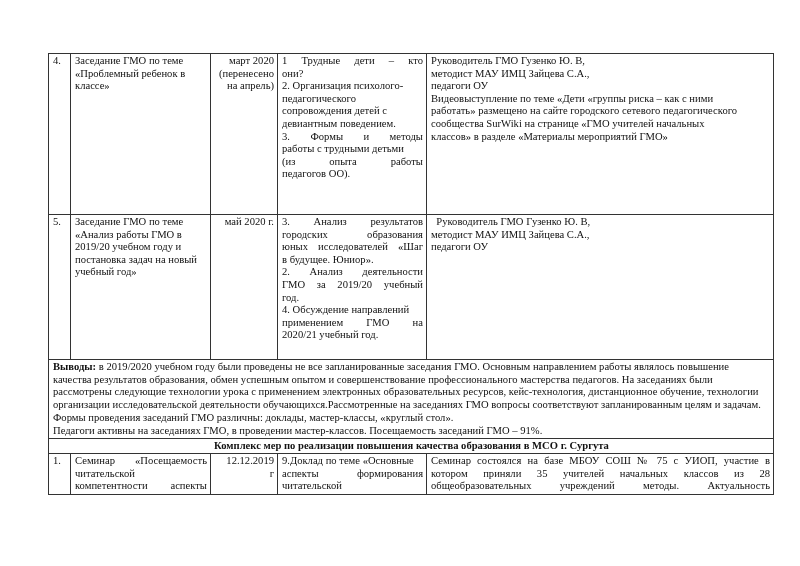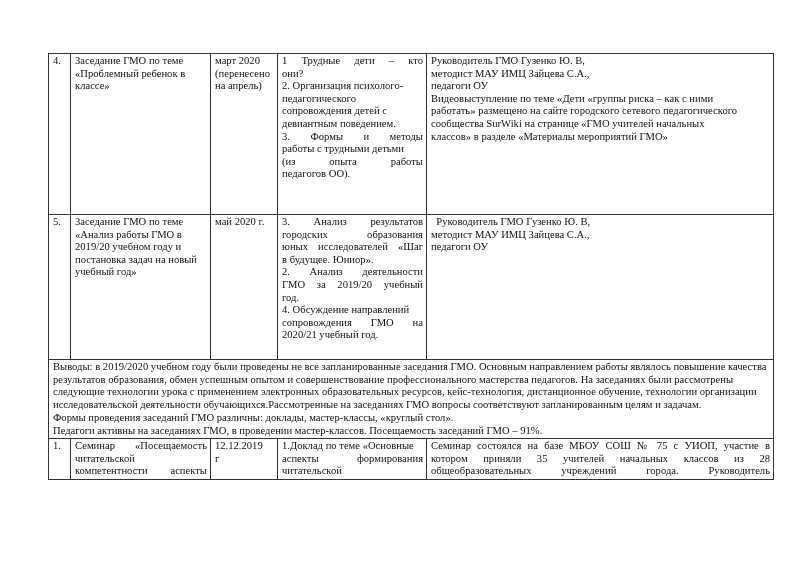--- a/index.html
+++ b/index.html
@@ -3,29 +3,29 @@
 <meta charset="utf-8">
 <style>
   html, body { margin: 0; padding: 0; background: #ffffff; }
   body { width: 800px; height: 566px; position: relative; overflow: hidden;
          font-family: "Liberation Serif", "DejaVu Serif", serif; color: #111; }
   .page { position: absolute; left: 0; top: 0; width: 800px; height: 566px; background: #fff; }
   table.doc { position: absolute; left: 48px; top: 53px; width: 725px;
               border-collapse: collapse; table-layout: fixed; font-size: 10.6px; line-height: 12.6px; }
   table.doc td { border: 1px solid #333; vertical-align: top; padding: 1px 3px 1px 4px; }
   td.num { text-align: left; padding-left: 5px; }
-  td.date { text-align: left; }
+  td.date { text-align: right; }
   .row4 td { height: 158px; }
   .row5 td { height: 142px; }
   .summary td { padding: 1px 4px 2px 4px; line-height: 12.7px; }
   .section td { text-align: center; font-weight: bold; padding: 0 4px; line-height: 12px; }
   .row1 td { height: 34px; }
   .line { display: block; }
   .line.j { text-align: justify; text-align-last: justify; }
-  b { font-weight: normal; }
+  b { font-weight: bold; }
 </style>
 </head>
 <body>
 
 <div class="page">
 <table class="doc">
   <colgroup>
     <col style="width:22px">
     <col style="width:140px">
     <col style="width:67px">
@@ -73,56 +73,59 @@
     </td>
     <td>
       <span class="line j">3. Анализ результатов</span>
       <span class="line j">городских образования</span>
       <span class="line j">юных исследователей «Шаг</span>
       <span class="line">в будущее. Юниор».</span>
       <span class="line j">2. Анализ деятельности</span>
       <span class="line j">ГМО за 2019/20 учебный</span>
       <span class="line">год.</span>
       <span class="line">4. Обсуждение направлений</span>
-      <span class="line j">сопровождения ГМО на</span>
+      <span class="line j">применением ГМО на</span>
       <span class="line">2020/21 учебный год.</span>
     </td>
     <td>
       <span class="line" style="white-space:pre">  Руководитель ГМО Гузенко Ю. В,</span>
       <span class="line">методист МАУ ИМЦ Зайцева С.А.,</span>
       <span class="line">педагоги ОУ</span>
     </td>
   </tr>
 
   <tr class="summary">
     <td colspan="5">
       <span><b>Выводы:</b><span> в 2019/2020 учебном году были проведены не все запланированные  заседания  ГМО. Основным направлением работы являлось повышение качества результатов образования, обмен успешным опытом  и совершенствование профессионального мастерства педагогов. На заседаниях были рассмотрены следующие  технологии урока с применением электронных образовательных ресурсов, кейс-технология, дистанционное обучение,  технологии организации исследовательской деятельности обучающихся.Рассмотренные на заседаниях ГМО вопросы соответствуют запланированным целям и задачам.</span></span>
       <span class="line">Формы проведения заседаний ГМО различны: доклады, мастер-классы, «круглый стол».</span>
       <span class="line">Педагоги активны на заседаниях ГМО, в проведении мастер-классов. Посещаемость заседаний ГМО – 91%.</span>
     </td>
   </tr>
 
+  <tr class="section">
+    <td colspan="5">Комплекс мер по реализации повышения качества образования в МСО г. Сургута</td>
+  </tr>
 
   <tr class="row1">
     <td class="num">1.</td>
     <td>
       <span class="line j">Семинар «Посещаемость</span>
       <span class="line">читательской</span>
       <span class="line j">компетентности аспекты</span>
     </td>
     <td class="date">
       <span class="line">12.12.2019</span>
       <span class="line">г</span>
     </td>
     <td>
-      <span class="line">1.Доклад  по теме «Основные</span>
+      <span class="line">9.Доклад  по теме «Основные</span>
       <span class="line j">аспекты формирования</span>
       <span class="line">читательской</span>
     </td>
     <td>
       <span class="line j">Семинар состоялся на базе МБОУ СОШ № 75 с УИОП, участие в</span>
       <span class="line j">котором приняли 35 учителей начальных классов из 28</span>
-      <span class="line j">общеобразовательных учреждений города. Руководитель</span>
+      <span class="line j">общеобразовательных учреждений методы. Актуальность</span>
     </td>
   </tr>
 </tbody>
     </table>
 </div>
 
 </body></html>

